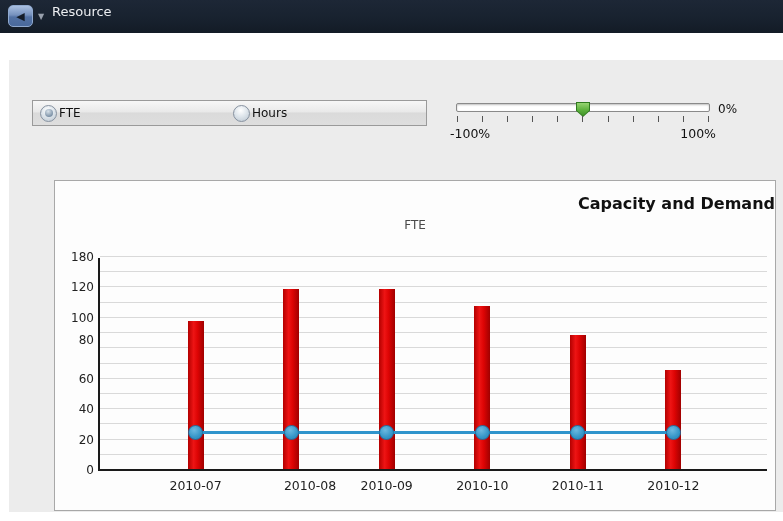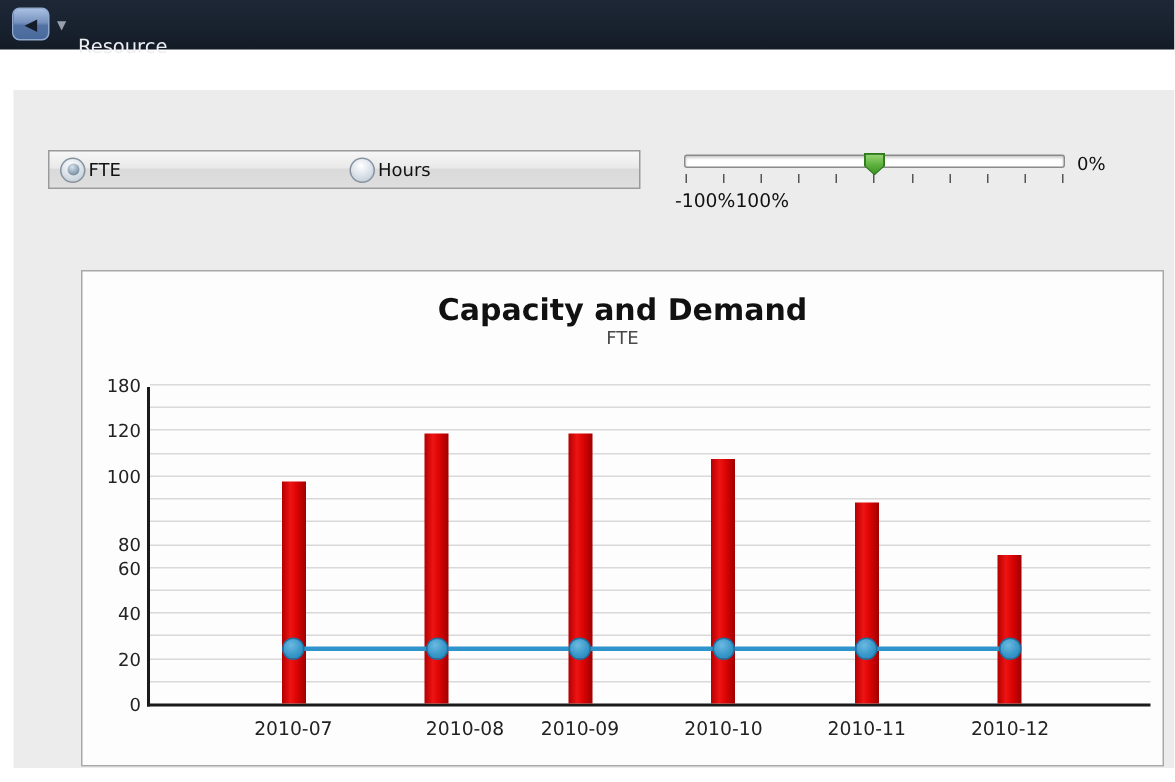--- a/index.html
+++ b/index.html
@@ -10,21 +10,21 @@
   
   .titlebar { position:absolute; left:0; top:0; width:783px; height:33px;
     background:linear-gradient(180deg,#1d2736 0%,#18222f 55%,#131b26 100%);
     display:flex; align-items:center; }
   .back-btn { position:absolute; left:8px; top:5px; width:25px; height:22px;
     border:1px solid #8fa9cf; border-radius:5px;
     background:linear-gradient(180deg,#a9c0e2 0%,#7691bd 45%,#5372a4 55%,#49699c 100%);
     display:flex; align-items:center; justify-content:center; cursor:pointer;
     font-size:11px; color:#141c28; line-height:1; }
   .caret { position:absolute; left:38px; top:12px; font-size:8px; color:#98a0ac; }
-  .win-title { position:absolute; left:52px; top:24px; font-size:13px; color:#eceef1;text-align:right; }
+  .win-title { position:absolute; left:52px; top:4px; font-size:13px; color:#eceef1;text-align:right; }
 
   
   .menubar { position:absolute; left:0; top:33px; width:783px; height:27px; background:#ffffff; }
   .menu-item { position:absolute; left:28px; top:6px; font-size:12px; font-weight:bold; color:#1c1c1c; cursor:default; }
 
   
   .content { position:absolute; left:9px; top:60px; width:774px; height:452px; background:#ececec; }
 
   
   .radio-panel { position:absolute; left:23px; top:40px; width:395px; height:26px;
@@ -51,27 +51,27 @@
   .slider-thumb { position:absolute; left:calc(50% - 7px); top:-2px; width:14px; height:15px;
     background:#2f7a1f; clip-path:polygon(0 0,100% 0,100% 58%,50% 100%,0 58%); cursor:grab; }
   .slider-thumb .inner { position:absolute; left:1px; top:1px; right:1px; bottom:1px;
     background:linear-gradient(180deg,#96d472 0%,#5cb03c 55%,#3f9126 100%);
     clip-path:polygon(0 0,100% 0,100% 58%,50% 100%,0 58%); }
   .slider-ticks { position:absolute; left:7px; top:38px; width:252px; height:6px;
     display:flex; justify-content:space-between; }
   .slider-ticks i { width:1px; height:6px; background:#555; }
   .slider-value { position:absolute; left:268px; top:24px; font-size:12px; color:#111; }
   .slider-range { position:absolute; left:0; top:48px; width:266px; display:flex;
-    font-size:12.5px; color:#111; }
+    justify-content:space-between; font-size:12.5px; color:#111; }
 
   
   .chart-panel { position:absolute; left:45px; top:120px; width:722px; height:331px;
     background:#fdfdfd; border:1px solid #a8a8a8; }
-  .chart-title { position:absolute; left:0; top:13px; width:100%; text-align:center;
-    font-size:20px; font-weight:bold; color:#111; }
+  .chart-title { position:absolute; left:0; top:13px; width:100%; text-align:right;
+    font-size:16px; font-weight:bold; color:#111; }
   .chart-subtitle { position:absolute; left:0; top:37px; width:100%; text-align:center;
     font-size:12px; color:#4a4a4a; }
   .plot { position:absolute; left:43px; top:77px; width:669px; height:213px;
     border-left:2px solid #1a1a1a; border-bottom:2px solid #1a1a1a; }
   .gridline { position:absolute; left:0; width:100%; height:1px; background:#d9d9d9; }
   .bar { position:absolute; width:16px;
     background:linear-gradient(90deg,#b30000 0%,#ee1414 35%,#dd0404 60%,#a00000 100%); }
   .cap-line { position:absolute; height:3px; border-radius:2px; }
   .cap-marker { position:absolute; width:15px; height:15px; border-radius:50%;
     border:1px solid #1f6f9f;
@@ -149,21 +149,21 @@
           <div class="gridline" style="bottom: 135.929px;"></div>
           <div class="gridline" style="bottom: 151.143px;"></div>
           <div class="gridline" style="bottom: 166.357px;"></div>
           <div class="gridline" style="bottom: 181.571px;"></div>
           <div class="gridline" style="bottom: 196.786px;"></div>
           <div class="gridline" style="bottom: 212px;"></div>
           <div class="ylabel" style="left: -44px; top: 205px;">0</div>
           <div class="ylabel" style="left: -44px; top: 174.571px;">20</div>
           <div class="ylabel" style="left: -44px; top: 144.143px;">40</div>
           <div class="ylabel" style="left: -44px; top: 113.714px;">60</div>
-          <div class="ylabel" style="left: -44px; top: 98px;">80</div>
+          <div class="ylabel" style="left: -44px; top: 75px;">80</div>
           <div class="ylabel" style="left: -44px; top: 52.8571px;">100</div>
           <div class="ylabel" style="left: -44px; top: 22.4286px;">120</div>
           <div class="ylabel" style="left: -44px; top: -8px;">180</div>
           <div class="bar" style="left: 87.5714px; bottom: 0px; height: 147.579px;"></div>
           <div class="bar" style="left: 183.143px; bottom: 0px; height: 179.529px;"></div>
           <div class="bar" style="left: 278.714px; bottom: 0px; height: 179.529px;"></div>
           <div class="bar" style="left: 374.286px; bottom: 0px; height: 162.793px;"></div>
           <div class="bar" style="left: 469.857px; bottom: 0px; height: 133.886px;"></div>
           <div class="bar" style="left: 565.429px; bottom: 0px; height: 98.8929px;"></div>
           <div class="cap-line" style="left: 95.5714px; width: 477.857px; bottom: 35.0143px; background: rgb(47, 148, 204);"></div>

